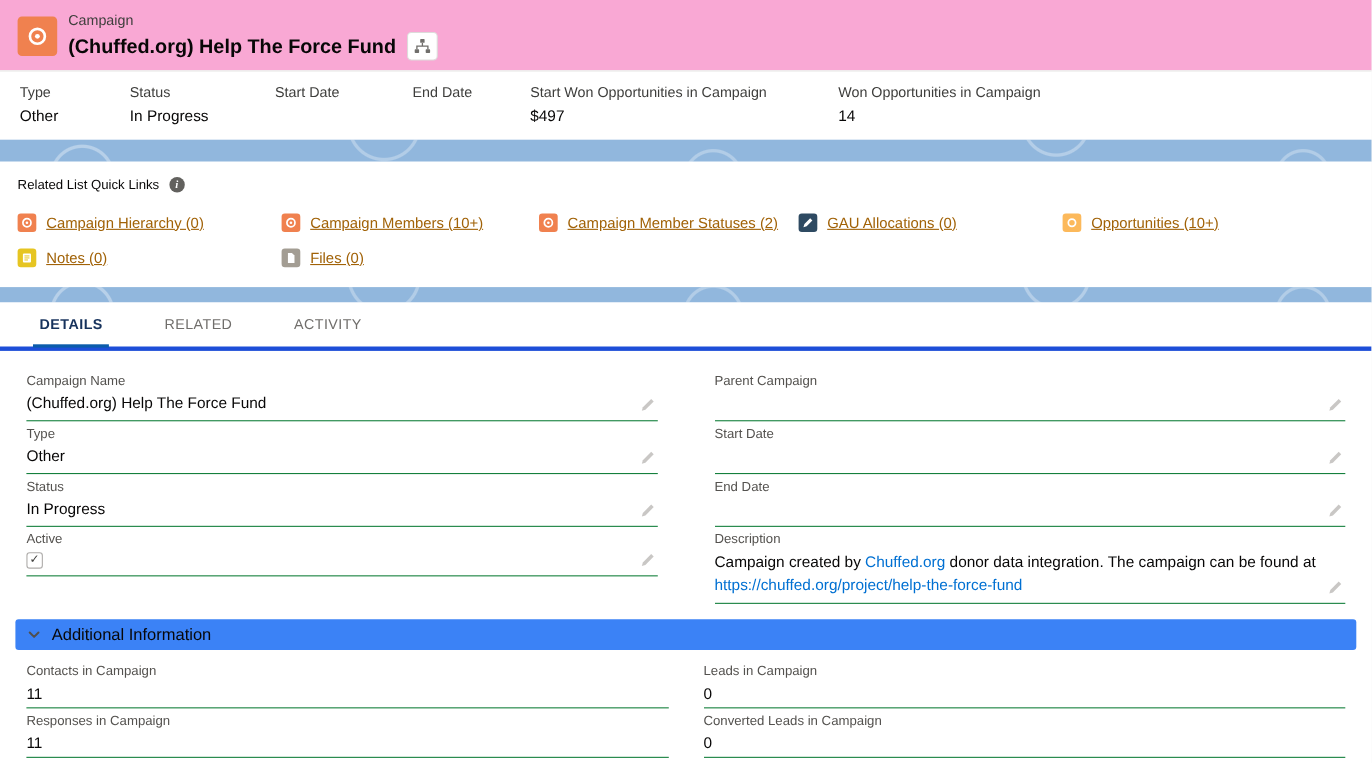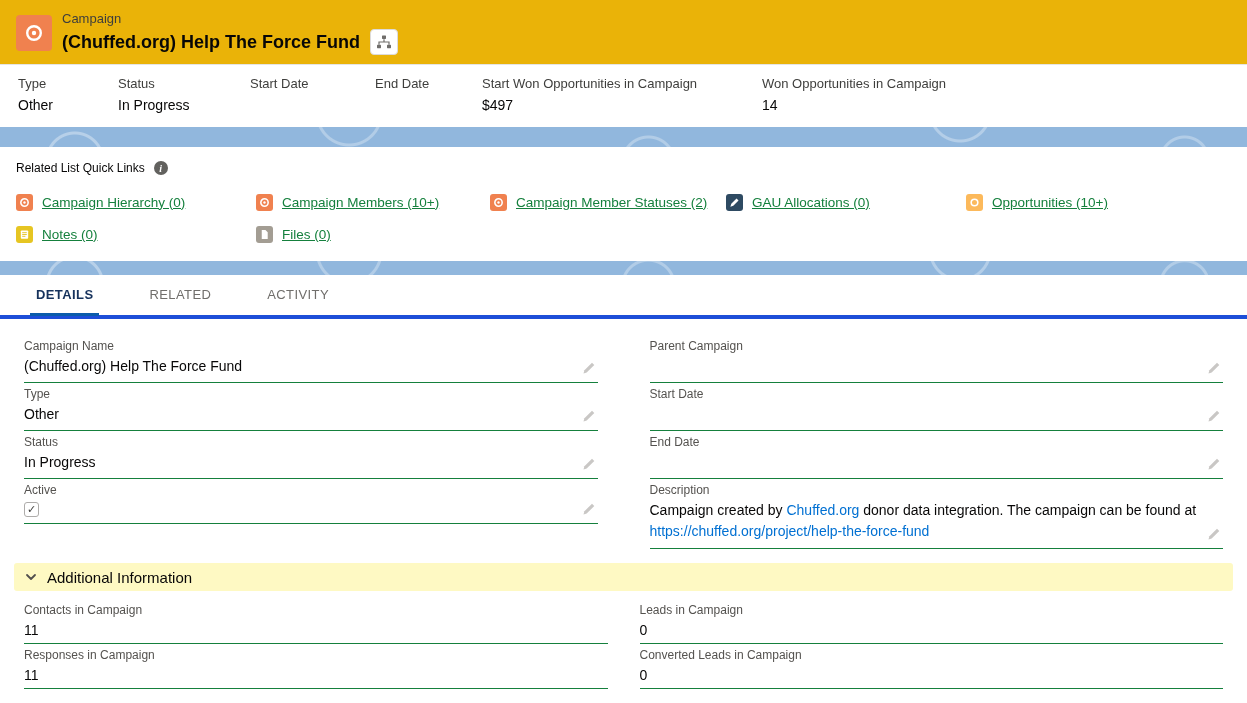--- a/index.html
+++ b/index.html
@@ -1,21 +1,21 @@
 <!DOCTYPE html>
 <html><head>
 <meta charset="utf-8">
 <style>
   * { box-sizing: border-box; margin: 0; padding: 0; }
   html, body { width: 1247px; height: 703px; overflow: hidden; }
   body { font-family: "Liberation Sans", "DejaVu Sans", sans-serif; background: #f3f2f2; color: #080707; }
   .page { width: 1247px; height: 703px; display: flex; flex-direction: column; background: #fff; }
 
   
-  .record-header { display: flex; align-items: center; padding: 11px 16px 9px; background: #eab308; }
+  .record-header { display: flex; align-items: center; padding: 11px 16px 9px; background: #f9a8d4; }
   .entity-icon { width: 36px; height: 36px; border-radius: 4px; background: #f0814f; display: flex; align-items: center; justify-content: center; flex: none; }
   .header-text { margin-left: 10px; }
   .entity-label { font-size: 13px; color: #3e3e3c; margin-bottom: 3px; }
   .title-row { display: flex; align-items: center; }
   .record-title { font-size: 18px; font-weight: 700; color: #080707; line-height: 22px; }
   .hierarchy-btn { margin-left: 10px; width: 28px; height: 26px; background: #fff; border: 1px solid #dddbda; border-radius: 4px; display: flex; align-items: center; justify-content: center; cursor: pointer; }
 
   
   .highlights { display: flex; padding: 11px 18px 13px; border-top: 1px solid #e5e5e4; background: #fff; }
   .hl-field { padding-right: 12px; }
@@ -35,21 +35,21 @@
   .strip2 { height: 14px; }
 
   
   .quicklinks { background: #fff; padding: 14px 16px 18px; }
   .ql-title-row { display: flex; align-items: center; }
   .ql-title { font-size: 12px; font-weight: 400; color: #080707; }
   .info-icon { margin-left: 9px; width: 14px; height: 14px; border-radius: 50%; background: #62615e; color: #fff; font-size: 10px; font-weight: 700; font-style: italic; display: flex; align-items: center; justify-content: center; cursor: pointer; font-family: "Liberation Serif", serif; }
   .ql-grid { display: grid; grid-template-columns: 240px 234px 236px 240px 1fr; row-gap: 14px; margin-top: 18px; }
   .ql-item { display: flex; align-items: center; height: 18px; }
   .ql-icon { width: 17px; height: 17px; border-radius: 3px; display: flex; align-items: center; justify-content: center; flex: none; margin-right: 9px; }
-  .ql-item a { font-size: 13.5px; color: #15803d; text-decoration: underline; cursor: pointer; }
+  .ql-item a { font-size: 13.5px; color: #a16207; text-decoration: underline; cursor: pointer; }
   .c-campaign { background: #f0814f; }
   .c-alloc { background: #2e4a62; }
   .c-opp { background: #fcb95b; }
   .c-note { background: #e6c522; }
   .c-file { background: #a39d93; }
 
   
   .details { background: #fff; flex: 1; overflow: hidden; }
   .tabs { display: flex; padding: 0 30px; border-bottom: 4px solid #1d4ed8; height: 44px; }
   .tab { display: flex; align-items: center; font-size: 13px; letter-spacing: .4px; color: #706e6b; padding: 0 6px; margin-right: 44px; cursor: pointer; border-bottom: 3px solid transparent; margin-bottom: -1px; }
@@ -58,21 +58,21 @@
   .form { display: grid; grid-template-columns: 1fr 1fr; column-gap: 52px; padding: 16px 24px 0; align-items: start; }
   .col { display: flex; flex-direction: column; }
   .field { position: relative; border-bottom: 1px solid #15803d; padding: 4px 26px 6px 0; }
   .field-label { font-size: 12px; color: #54524f; line-height: 15px; }
   .field-value { font-size: 14px; color: #080707; line-height: 20px; min-height: 20px; margin-top: 2px; }
   .field-value.desc { min-height: 42px; line-height: 21px; }
   .edit-icon { position: absolute; right: 2px; bottom: 7px; width: 14px; height: 14px; cursor: pointer; }
   .checkbox { width: 15px; height: 15px; border: 1px solid #aeacaa; border-radius: 3px; background: #fff; display: flex; align-items: center; justify-content: center; font-size: 11px; line-height: 11px; color: #3e3e3c; margin-top: 4px; }
   a.inline-link { color: #0070d2; text-decoration: none; cursor: pointer; }
 
-  .section-header { display: flex; align-items: center; margin: 14px 14px 0; background: #fef9c3; border-radius: 3px; height: 28px; padding: 0 10px; cursor: pointer; text-align: center; }
+  .section-header { display: flex; align-items: center; margin: 14px 14px 0; background: #3b82f6; border-radius: 3px; height: 28px; padding: 0 10px; cursor: pointer; text-align: center; }
   .section-title { font-size: 15px; color: #080707; margin-left: 9px; }
   .form2 { padding-top: 8px; gap: 32px; }
   .form2 .field { padding: 4px 26px 3px 0; }
 </style>
 </head>
 <body>
 
 <div class="page">
 
   <header class="record-header">

